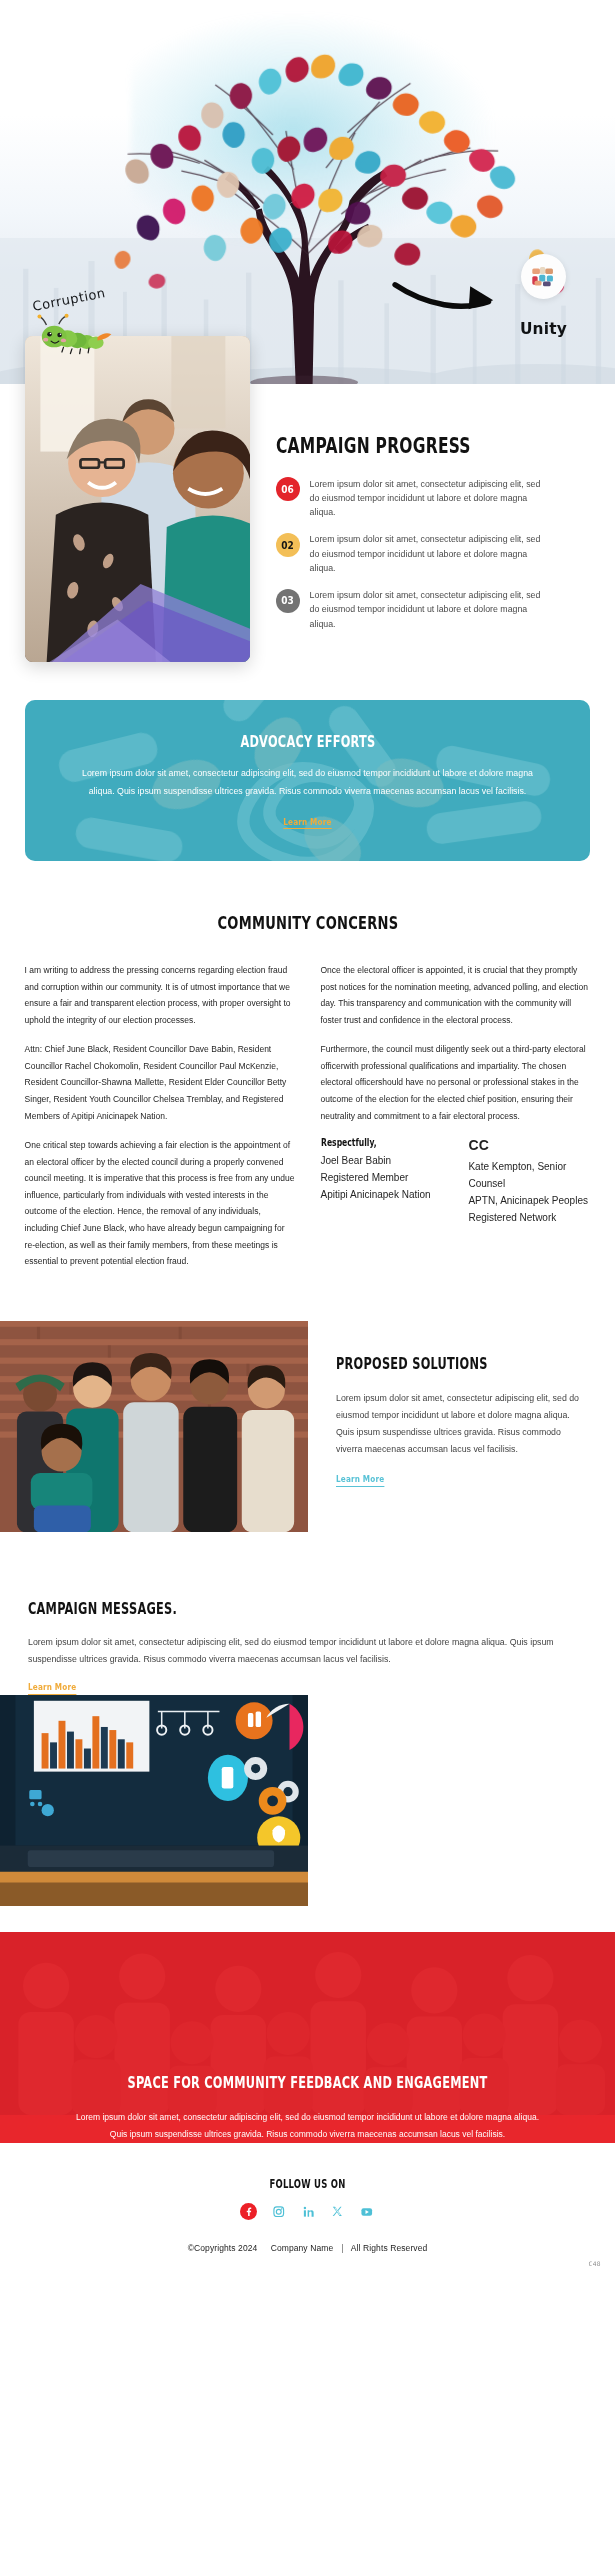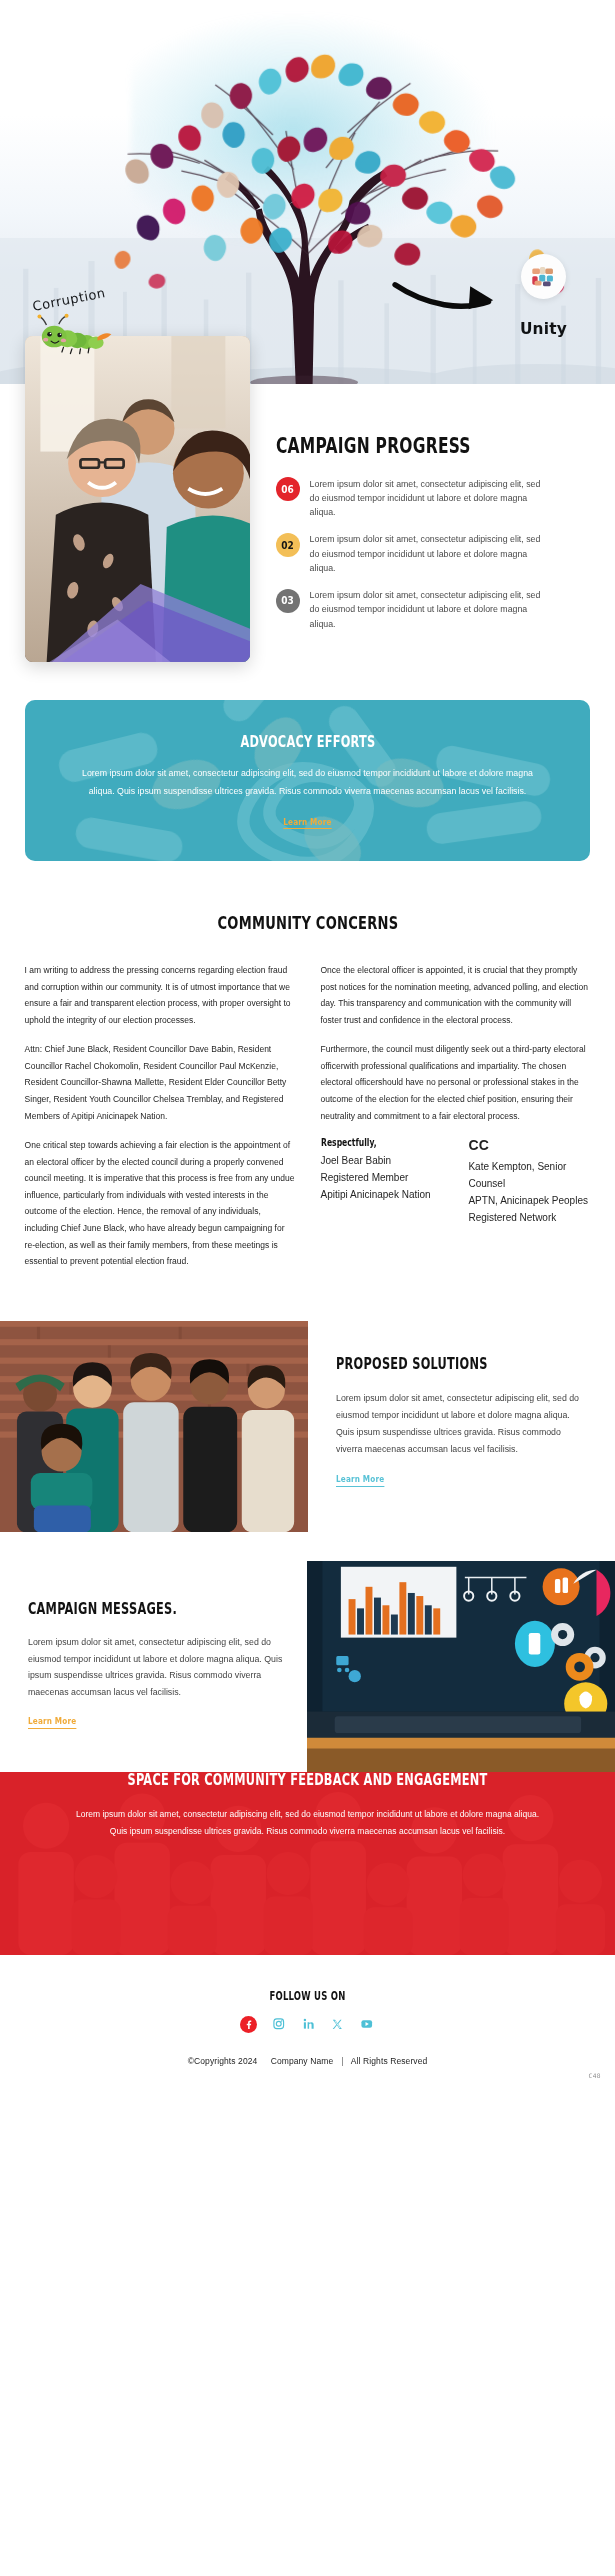--- a/index.html
+++ b/index.html
@@ -128,34 +128,34 @@
   .sol-photo {
     width:308px; height:211px; flex:none; overflow:hidden; position:relative;
     background:linear-gradient(150deg,#9a5741 0%,#8a4e3a 30%,#6e4130 62%,#4b2f24 100%);
   }
   .sol-body { flex:1; padding:35px 31px 0 28px; }
   .sol-body h2 { font-size:15.4px; }
   .sol-body p { font-size:8.8px; line-height:1.92; color:#434343; margin-top:17px; }
   .sol-body .link-learn { margin-top:15.4px; transform:scaleX(.88); transform-origin:left center; }
 
   
-  .messages { display:flex; align-items:stretch; margin-top:29px; }
+  .messages { display:flex; align-items:stretch; margin-top:29px;flex-direction:column; }
   .msg-body { flex:1; padding:40px 24.6px 0 28px; }
   .msg-body h2 { font-size:15.4px; }
   .msg-body p { font-size:8.8px; line-height:1.92; color:#434343; margin-top:15.4px; }
   .msg-body .link-learn { margin-top:14px; transform:scaleX(.88); transform-origin:left center; }
   .msg-photo {
     width:308px; height:211px; flex:none; position:relative; overflow:hidden;
     background:linear-gradient(145deg,#123042 0%,#0d2233 40%,#1a2c3a 70%,#2b3947 100%);
   }
 
   
   .feedback {
-    position:relative; height:183px; overflow:hidden;
-    display:flex; flex-direction:column; align-items:center; justify-content:flex-start;
+    position:relative; margin-top:26px; height:211px; overflow:hidden;
+    display:flex; flex-direction:column; align-items:center; justify-content:flex-end;
     text-align:center; padding:0 54px;
   }
   .fb-bg { position:absolute; inset:0; background:#e8262c; }
   .fb-crowd { position:absolute; inset:0; opacity:.22; }
   .fb-inner { position:relative; z-index:2; }
   .feedback h2 { color:#fff; font-size:15.4px; }
   .feedback h2.cond-head { transform:scaleX(.82); transform-origin:center center; }
   .feedback p { color:#fff; font-size:8.5px; line-height:2.0; margin-top:17px; max-width:477px; }
 
   

